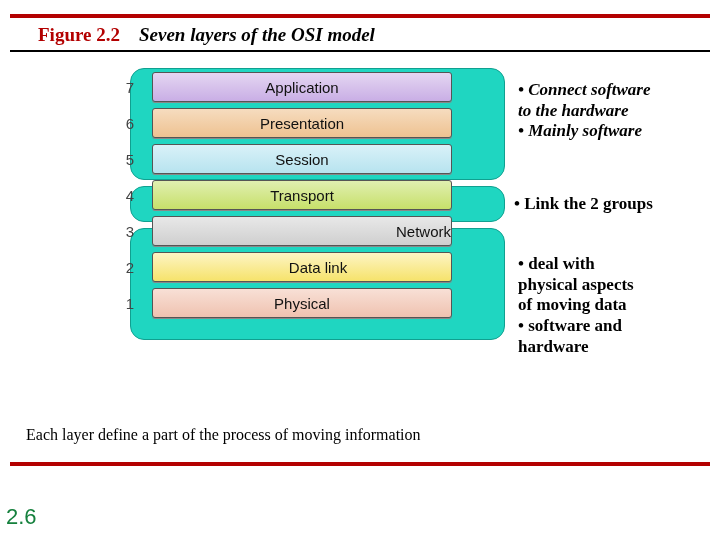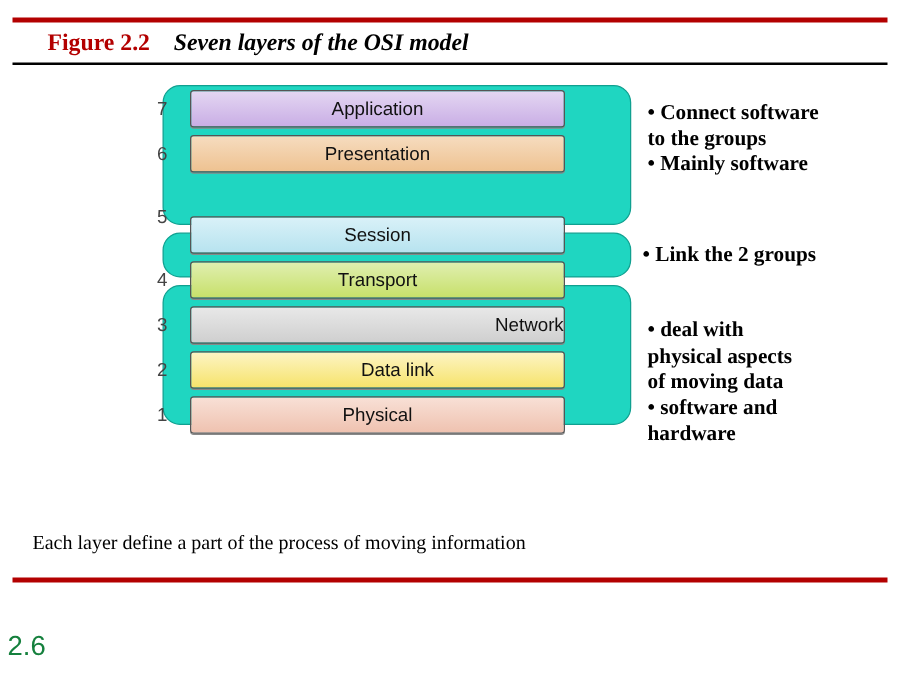--- a/index.html
+++ b/index.html
@@ -64,21 +64,21 @@
     border-radius: 3px;
     text-align: center;
     line-height: 30px;
     font-family: Arial, sans-serif;
     font-size: 15px;
     color: #111;
     box-shadow: 0 1px 0 #888;
   }
   .c-purple { background: linear-gradient(#e4d6f2, #c9aee5); text-align: center; }
   .c-orange { background: linear-gradient(#f6dcbf, #eec291); }
-  .c-cyan   { background: linear-gradient(#d9f1f8, #b7e3ef); margin-top: 29px; }
+  .c-cyan   { background: linear-gradient(#d9f1f8, #b7e3ef); }
   .c-green  { background: linear-gradient(#e0efb0, #c7e06a); }
   .c-gray   { background: linear-gradient(#e8e8e8, #cfcfcf); text-align: right; }
   .c-yellow { background: linear-gradient(#fdf4c4, #f6e36b); padding-left: 32px; }
   .c-pink   { background: linear-gradient(#f8e0d6, #efc2b0); }
   .group {
     position: absolute;
     background: #1fd6c1;
     border: 1px solid #10a090;
     border-radius: 14px;
     z-index: -1;
@@ -89,21 +89,21 @@
   .note {
     position: absolute;
     font-size: 17px;
     font-family: "Times New Roman", serif;
     color: #000;
     line-height: 1.22;
     width: 180px;
     font-weight: bold;
   }
   .note .b { display: block; }
-  .n-top { left: 500px; top: 14px; }
+  .n-top { left: 500px; top: 14px; font-style: italic; }
   .n-mid { left: 496px; top: 128px; }
   .n-bot { left: 500px; top: 188px; }
   .summary {
     margin: 0 26px;
     font-size: 16px;
     font-family: "Times New Roman", serif;
   }
   .bottom-rule {
     height: 4px;
     background: #b30000;
@@ -163,21 +163,21 @@
       <div class="bar c-yellow">Data link</div>
     </div>
     <div class="row">
       <div class="num">1</div>
       <div class="bar c-pink">Physical</div>
     </div>
   </div>
 
   <div class="note n-top">
     <span class="b">•  Connect software</span>
-    <span class="b">to the groups</span>
+    <span class="b">to the hardware</span>
     <span class="b">• Mainly software</span>
   </div>
 
   <div class="note n-mid">
     <span class="b">•  Link the 2 groups</span>
   </div>
 
   <div class="note n-bot">
     <span class="b">•  deal with</span>
     <span class="b">physical aspects</span>

